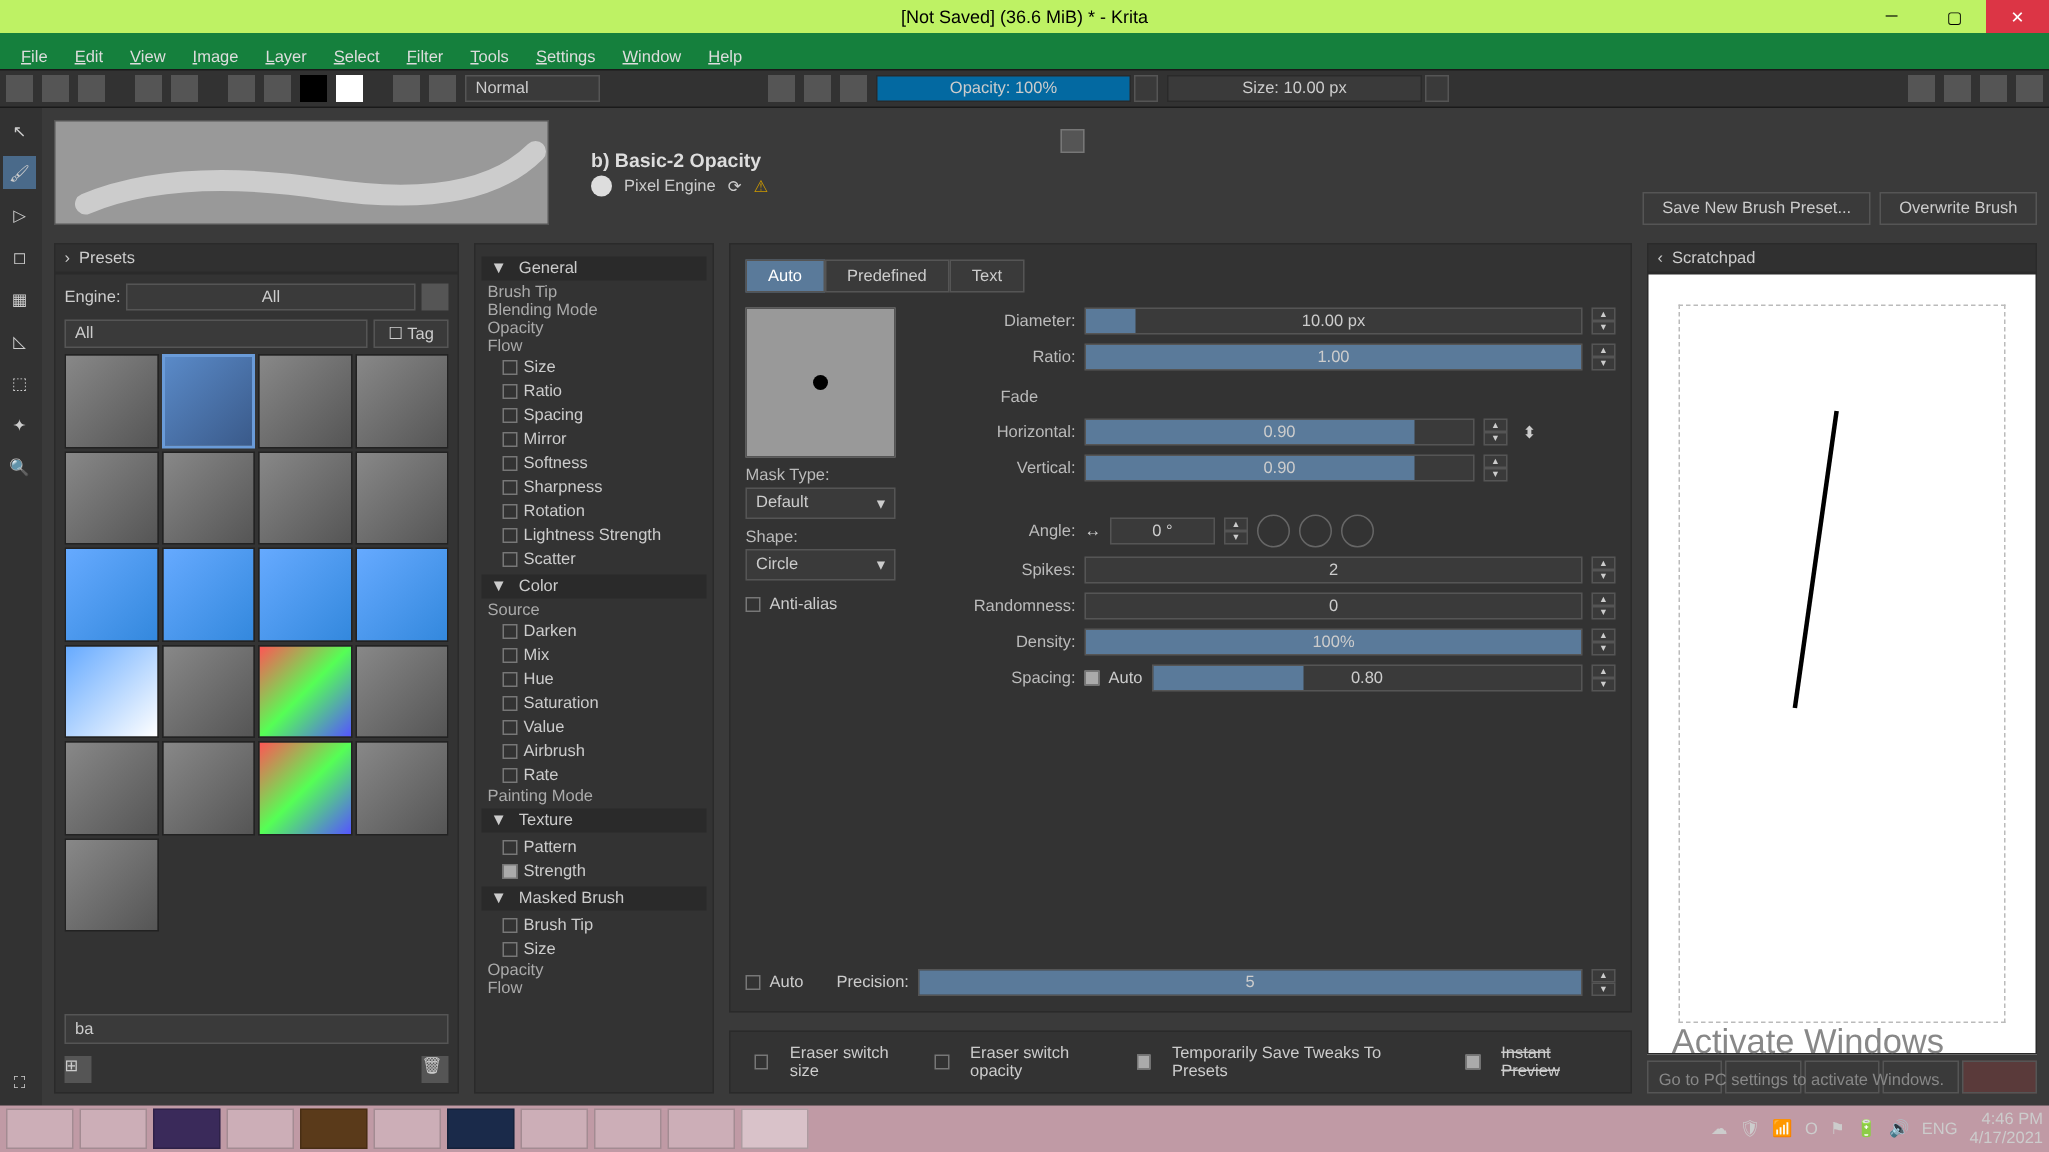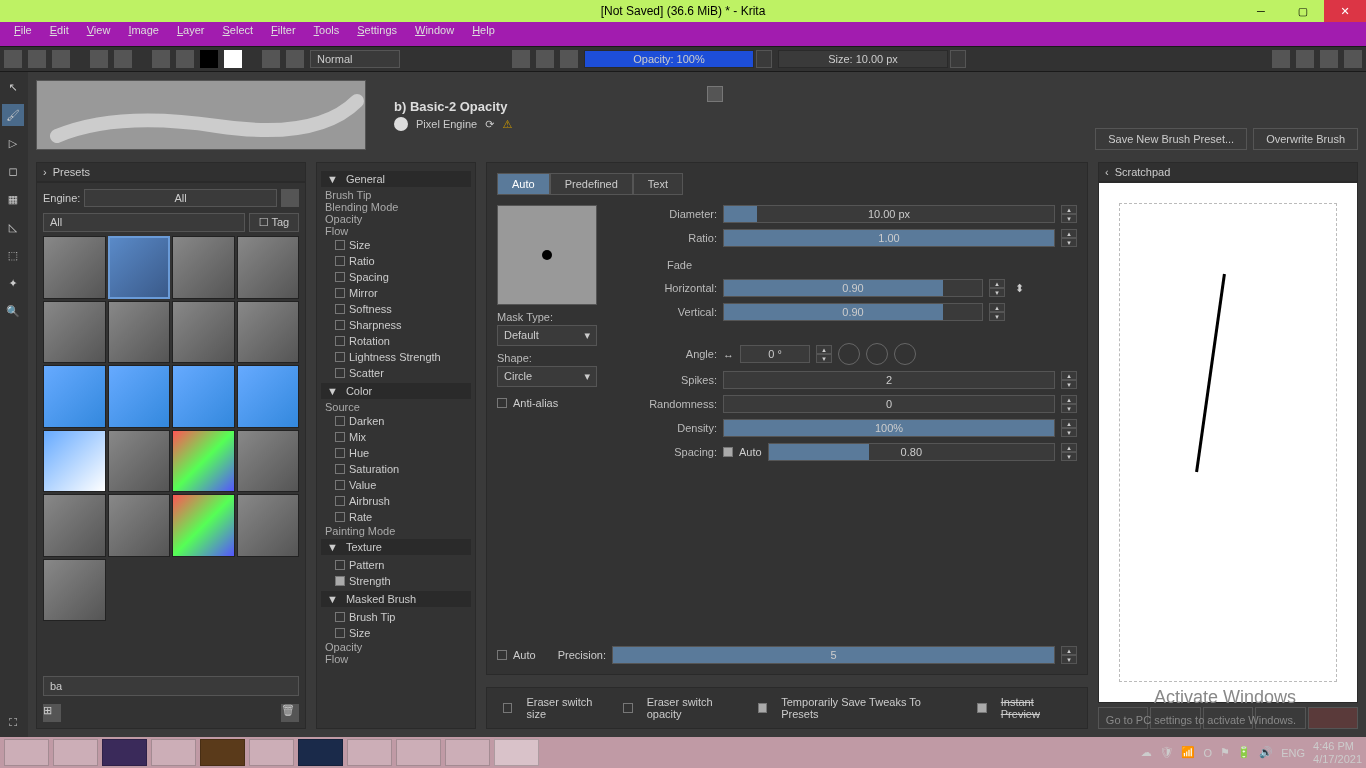--- a/index.html
+++ b/index.html
@@ -2,28 +2,28 @@
 <html><head>
 <meta charset="utf-8">
 <style>
 *{margin:0;padding:0;box-sizing:border-box;font-family:"Segoe UI",Arial,sans-serif;font-size:11px;color:#ccc;}
 body{background:#2b2b2b;width:1366px;height:768px;overflow:hidden;position:relative;}
 .titlebar{height:22px;background:#bef264;display:flex;align-items:center;justify-content:center;position:relative;}
 .titlebar-text{color:#000;font-size:12px;}
 .win-controls{position:absolute;right:0;top:0;display:flex;height:22px;}
 .win-btn{width:42px;height:22px;display:flex;align-items:center;justify-content:center;color:#000;}
 .win-btn.close{background:#dc3545;color:#fff;}
-.menubar{height:24px;background:#a21caf;display:flex;align-items:flex-start;padding:0 6px;gap:2px;}
+.menubar{height:24px;background:#15803d;display:flex;align-items:flex-end;padding:0 6px;gap:2px;}
 .menu-item{padding:2px 8px;color:#ddd;text-decoration:underline;text-decoration-color:transparent;}
 .menu-item:first-letter{text-decoration:underline;}
 .toolbar{height:26px;background:#323232;border-top:1px solid #1a1a1a;border-bottom:1px solid #1a1a1a;display:flex;align-items:center;padding:0 4px;gap:6px;overflow:hidden;}
 .tb-icon{width:18px;height:18px;background:#555;display:inline-block;}
 .tb-select{background:#3a3a3a;border:1px solid #555;padding:2px 20px 2px 6px;color:#ccc;min-width:90px;}
 .tb-slider-wrap{display:flex;align-items:center;gap:2px;}
-.tb-slider{width:170px;height:18px;background:#1d4ed8;position:relative;font-size:11px;display:flex;align-items:center;justify-content:center;color:#fff;border:1px solid #2a2a2a;}
+.tb-slider{width:170px;height:18px;background:#0369a1;position:relative;font-size:11px;display:flex;align-items:center;justify-content:center;color:#fff;border:1px solid #2a2a2a;}
 .tb-spin{width:16px;height:18px;background:#3a3a3a;border:1px solid #555;}
 .main{display:flex;height:calc(768px - 22px - 24px - 26px - 31px);}
 .left-tools{width:28px;background:#323232;display:flex;flex-direction:column;padding:4px 2px;gap:6px;}
 .tool-btn{width:22px;height:22px;background:#323232;display:flex;align-items:center;justify-content:center;}
 .tool-btn.active{background:#4a6a8a;}
 .editor{flex:1;background:#3a3a3a;display:flex;flex-direction:column;padding:8px;}
 .header-row{display:flex;gap:8px;height:70px;margin-bottom:12px;}
 .brush-thumb{width:330px;height:70px;background:#999;border:1px solid #555;position:relative;}
 .brush-info{flex:1;display:flex;flex-direction:column;justify-content:center;gap:3px;padding-left:20px;}
 .brush-name{font-weight:bold;font-size:13px;color:#ddd;}
@@ -77,21 +77,21 @@
 .scratch-canvas{flex:1;background:#fff;border:1px solid #2a2a2a;position:relative;}
 .scratch-border{position:absolute;inset:20px;border:1px dashed #bbb;}
 .scratch-stroke{position:absolute;width:3px;height:200px;background:#000;left:110px;top:90px;transform:rotate(8deg);}
 .scratch-tools{display:flex;gap:2px;margin-top:4px;}
 .scratch-tb{flex:1;height:22px;background:#3a3a3a;border:1px solid #555;}
 .scratch-tb.danger{background:#5a3a3a;}
 .taskbar{position:absolute;bottom:0;left:0;right:0;height:31px;background:#c09aa5;display:flex;align-items:center;padding:0 4px;gap:4px;}
 .task-item{width:45px;height:27px;background:rgba(255,255,255,0.2);border:1px solid rgba(0,0,0,0.2);}
 .task-item.active{background:rgba(255,255,255,0.4);}
 .tray{margin-left:auto;display:flex;align-items:center;gap:8px;color:#333;}
-.watermark{position:absolute;right:70px;bottom:60px;color:#888;font-size:18px;pointer-events:none;}
+.watermark{position:absolute;right:70px;bottom:60px;color:#888;font-size:23px;pointer-events:none;}
 .watermark2{position:absolute;right:70px;bottom:42px;color:#888;font-size:11px;pointer-events:none;}
 .pencil-icon{width:16px;height:16px;background:#555;border:1px solid #777;}
 svg{display:block;}
 </style>
 </head>
 <body>
 
 <div class="titlebar">
   <span class="titlebar-text">[Not Saved]  (36.6 MiB)  * - Krita</span>
   <div class="win-controls">
@@ -555,18 +555,18 @@
   <div class="task-item active"></div>
   <div class="tray">
     <span>☁</span>
     <span>🛡</span>
     <span>📶</span>
     <span>O</span>
     <span>⚑</span>
     <span>🔋</span>
     <span>🔊</span>
     <span>ENG</span>
-    <div style="line-height:1.1">
+    <div style="text-align:right;line-height:1.1">
       <div>4:46 PM</div>
       <div>4/17/2021</div>
     </div>
   </div>
 </div>
 
 </body></html>

